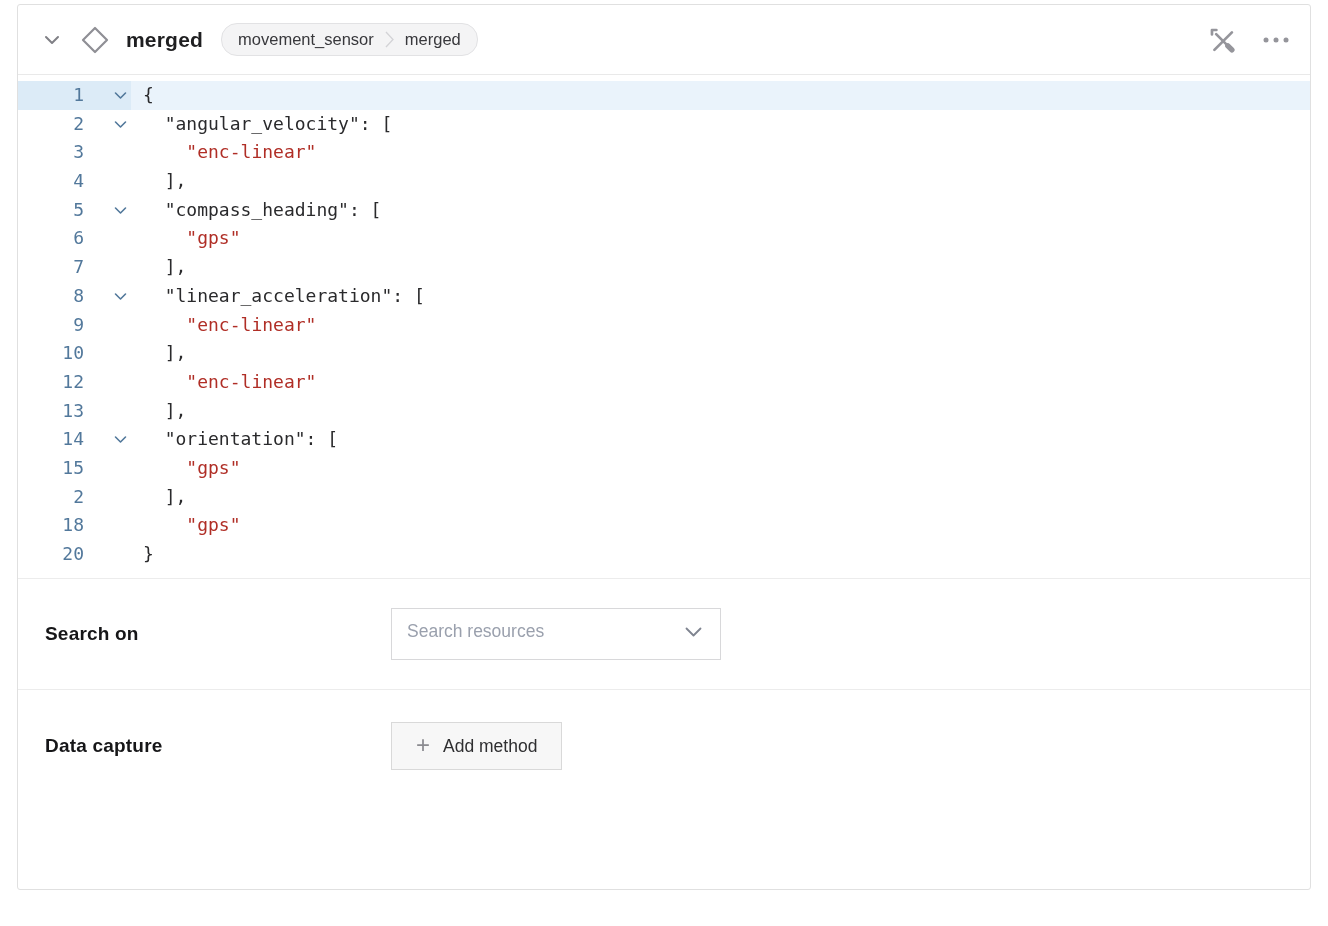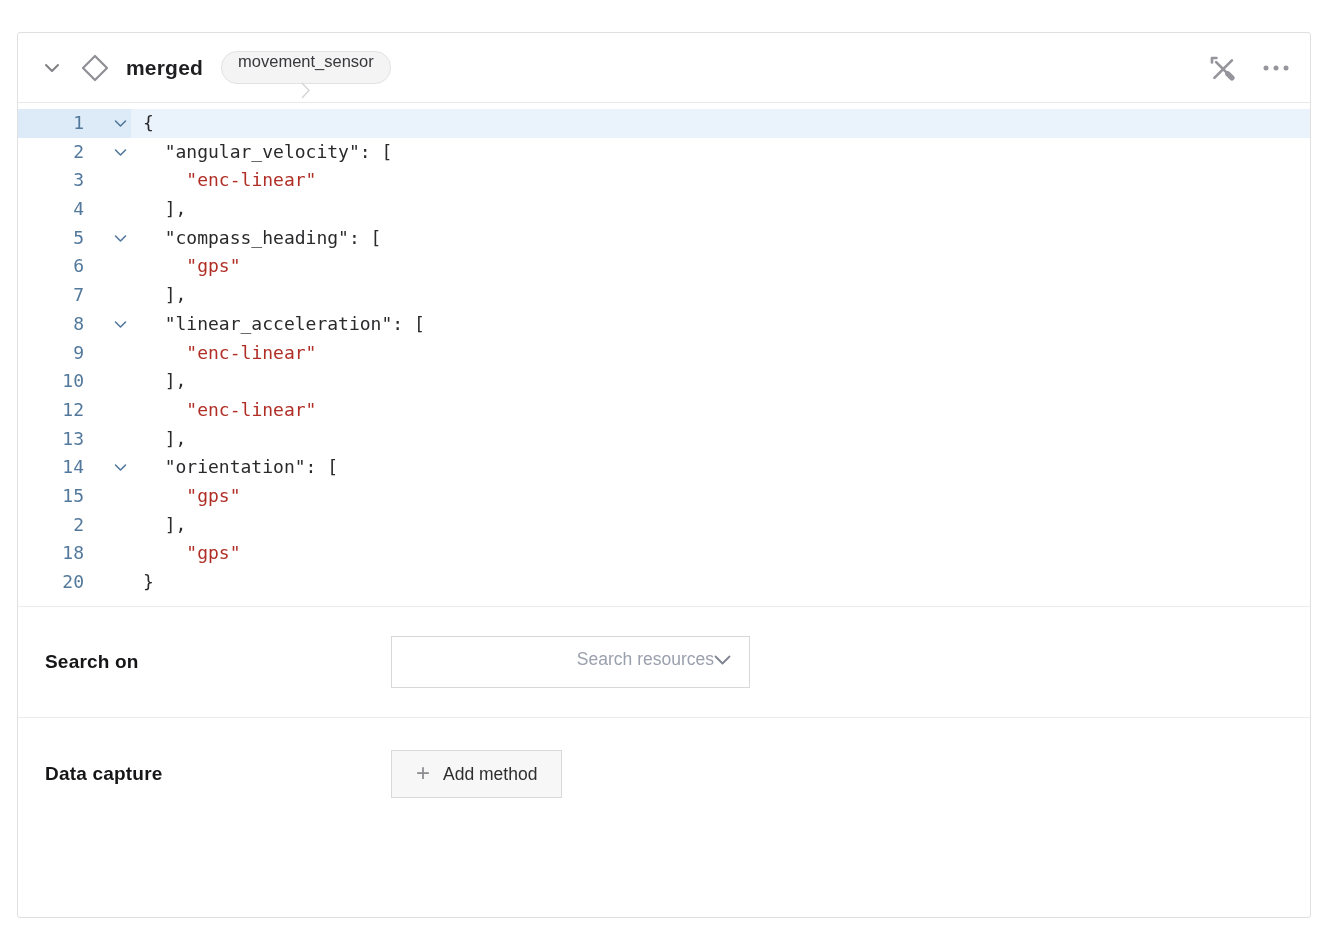--- a/index.html
+++ b/index.html
@@ -4,21 +4,21 @@
 <style>
   html, body {
     margin: 0; padding: 0;
     width: 1328px; height: 926px;
     background: #ffffff;
     overflow: hidden;
     font-family: "Liberation Sans", sans-serif;
   }
   .card {
     position: absolute;
-    left: 17px; top: 32px;
+    left: 17px; top: 4px;
     width: 1294px; height: 886px;
     box-sizing: border-box;
     background: #fff;
     border: 1px solid #e0e0e0;
     border-radius: 3px;
   }
   
   .card-header {
     height: 70px;
     display: flex;
@@ -42,21 +42,20 @@
     display: inline-flex;
     align-items: center;
     gap: 11px;
     padding: 0 16px;
     background: #f4f4f5;
     border: 1px solid #e2e2e4;
     border-radius: 16px;
     font-size: 16.5px;
     color: #38383c;
     white-space: nowrap;
-    flex-direction: column;
   }
   .pill-sep { display: inline-flex; color: #d3d3d6; }
   .hdr-right {
     margin-left: auto;
     display: flex;
     align-items: center;
     gap: 26px;
   }
   .icon-btn { display: inline-flex; color: #95959b; cursor: pointer; background: none; border: none; padding: 0; }
   
@@ -115,30 +114,29 @@
   .section.capture { height: 114px; }
   .sec-label {
     width: 346px;
     flex: 0 0 346px;
     font-size: 19px;
     font-weight: 700;
     color: #161618;
     letter-spacing: 0.2px;
   }
   .select {
-    width: 359px;
+    width: 330px;
     height: 52px;
     box-sizing: border-box;
     border: 1px solid #d8d8da;
     background: #fff;
     display: flex;
     align-items: center;
     padding: 0 18px 4px 15px;
     cursor: pointer;
-    text-align: right;
   }
   .select .placeholder {
     flex: 1;
     font-size: 17.5px;
     color: #9aa0ad;
   }
   .select .sel-chevron { display: inline-flex; color: #7f8490; }
   .add-btn {
     display: inline-flex;
     align-items: center;

